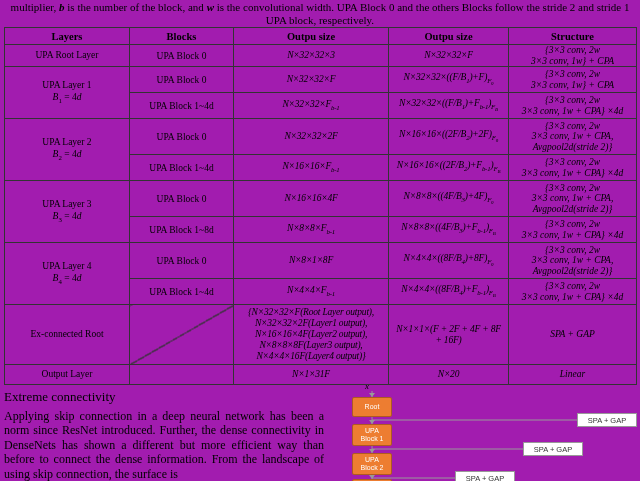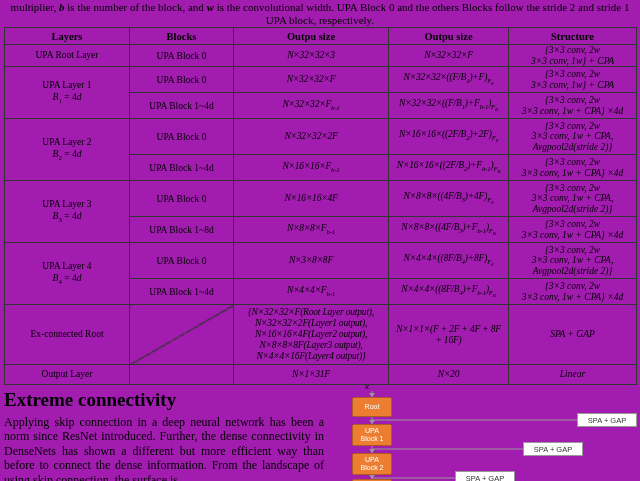--- a/index.html
+++ b/index.html
@@ -25,21 +25,21 @@
               letter-spacing:-0.2px; line-height:1.15; }
   .c-struct { font-style:italic; white-space:pre-line; font-size:9px; line-height:1.12; }
   .ex-input { font-size:9.3px; }
   sub { font-size:0.72em; }
   .diag-cell { background:linear-gradient(to bottom right,
                 transparent calc(50% - 0.6px), #333 calc(50% - 0.6px),
                 #333 calc(50% + 0.6px), transparent calc(50% + 0.6px)); }
 
   
   .section { position:absolute; left:4px; top:389px; width:320px; }
-  .section h2 { font-size:19px; font-weight:bold; margin-bottom:4px; }
+  .section h2 { font-size:13px; font-weight:normal; margin-bottom:4px; }
   .section p { font-size:12px; line-height:1.2; text-align:justify; }
 
   
   .diagram { position:absolute; left:340px; top:382px; width:300px; height:99px; overflow:hidden; }
   .diagram svg { position:absolute; left:0; top:0; }
   .xlabel { position:absolute; left:25px; top:-1px; font-size:9px; font-style:italic; }
   .dblock { position:absolute; width:40px; background:#ED7D31; border:1px solid #AE5A21;
             border-radius:2px; color:#fff; font-family:"Liberation Sans",sans-serif;
             font-size:7px; line-height:1.15; display:flex; align-items:center;
             justify-content:center; text-align:center; white-space:pre-line; }
@@ -127,21 +127,21 @@
         <td class="c-block">UPA Block 1~8d</td>
         <td class="c-math">N×8×8×F<sub>b-1</sub></td>
         <td class="c-math">N×8×8×((4F/B<sub>3</sub>)+F<sub>b-1</sub>)<sub>F<sub>B</sub></sub></td>
         <td class="c-struct">{3×3 conv, 2w
 3×3 conv, 1w + CPA} ×4d</td>
       </tr>
       <tr style="height:36px">
         <td class="c-layer" rowspan="2">UPA Layer 4
 <i>B</i><sub>4</sub> = 4<i>d</i></td>
         <td class="c-block">UPA Block 0</td>
-        <td class="c-math">N×3×8×8F</td>
+        <td class="c-math">N×8×1×8F</td>
         <td class="c-math">N×4×4×((8F/B<sub>4</sub>)+8F)<sub>F<sub>0</sub></sub></td>
         <td class="c-struct">{3×3 conv, 2w
 3×3 conv, 1w + CPA,
 Avgpool2d(stride 2)}</td>
       </tr>
       <tr style="height:26px">
         <td class="c-block">UPA Block 1~4d</td>
         <td class="c-math">N×4×4×F<sub>b-1</sub></td>
         <td class="c-math">N×4×4×((8F/B<sub>4</sub>)+F<sub>b-1</sub>)<sub>F<sub>B</sub></sub></td>
         <td class="c-struct">{3×3 conv, 2w

